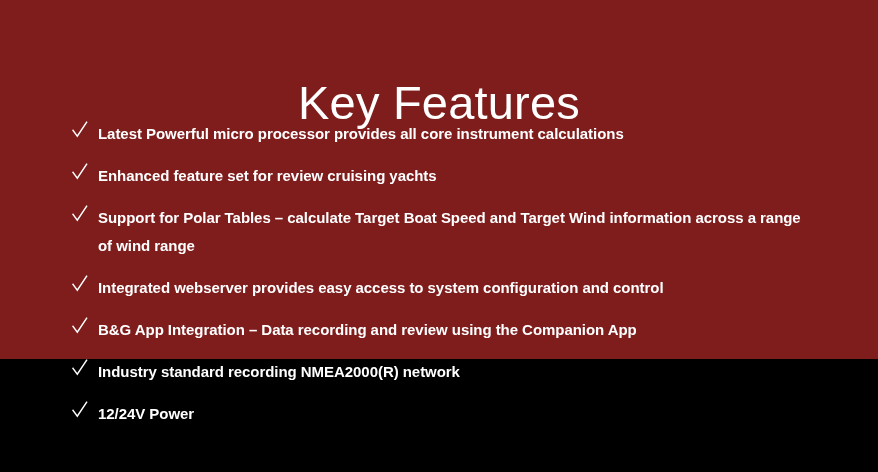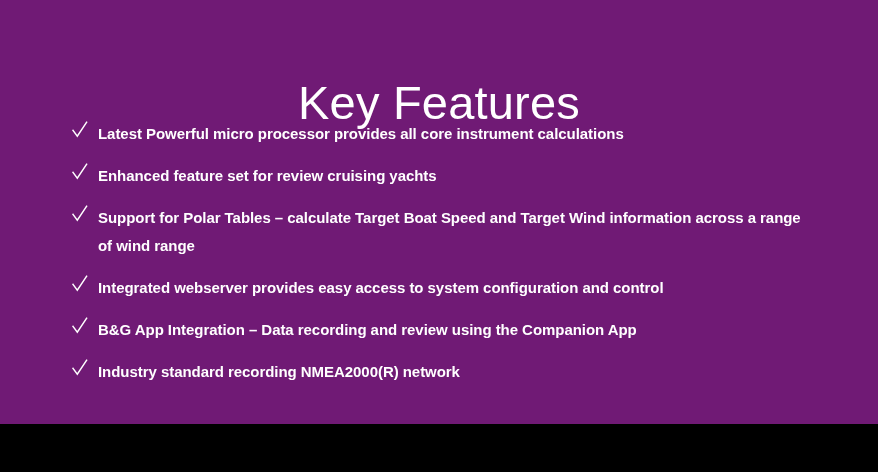--- a/index.html
+++ b/index.html
@@ -12,22 +12,22 @@
     height: 472px;
     overflow: hidden;
     font-family: "Liberation Sans", sans-serif;
     color: #ffffff;
     -webkit-font-smoothing: antialiased;
   }
 
   #slide {
     position: relative;
     width: 878px;
-    height: 424px;
-    background: #701a75;
+    height: 359px;
+    background: #7f1d1d;
     box-sizing: border-box;
   }
 
   
   .title {
     position: absolute;
     top: 44px;
     left: 0;
     width: 878px;
     text-align: center;
@@ -148,15 +148,23 @@
 
     <li class="feature-item">
       <span class="check-icon">
         <svg viewBox="0 0 16 19" xmlns="http://www.w3.org/2000/svg" aria-hidden="true">
           <path d="M1 10.4 L5.3 16.2 L14.6 2.2" fill="none" stroke="#ffffff" stroke-width="1.5" stroke-linecap="square" stroke-linejoin="miter"></path>
         </svg>
       </span>
       <span class="feature-text">Industry standard recording NMEA2000(R) network</span>
     </li>
 
+    <li class="feature-item">
+      <span class="check-icon">
+        <svg viewBox="0 0 16 19" xmlns="http://www.w3.org/2000/svg" aria-hidden="true">
+          <path d="M1 10.4 L5.3 16.2 L14.6 2.2" fill="none" stroke="#ffffff" stroke-width="1.5" stroke-linecap="square" stroke-linejoin="miter"></path>
+        </svg>
+      </span>
+      <span class="feature-text">12/24V Power</span>
+    </li>
 
   </ul>
 </div>
 
 </body></html>

